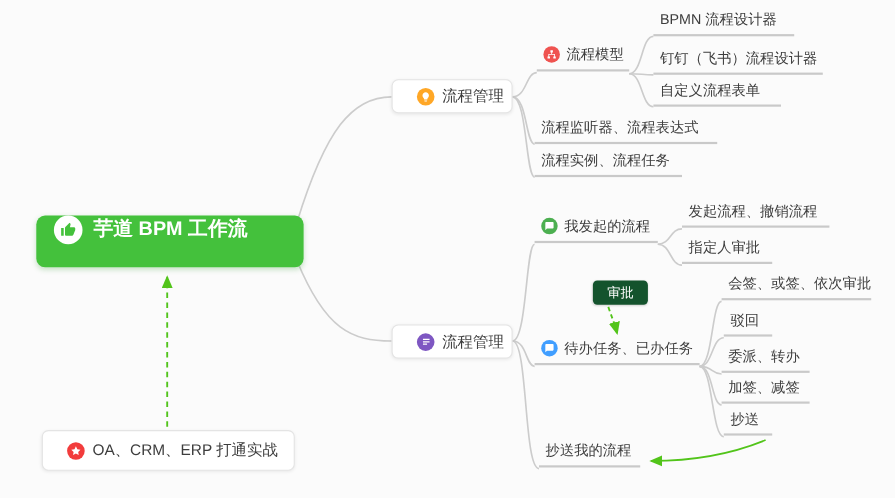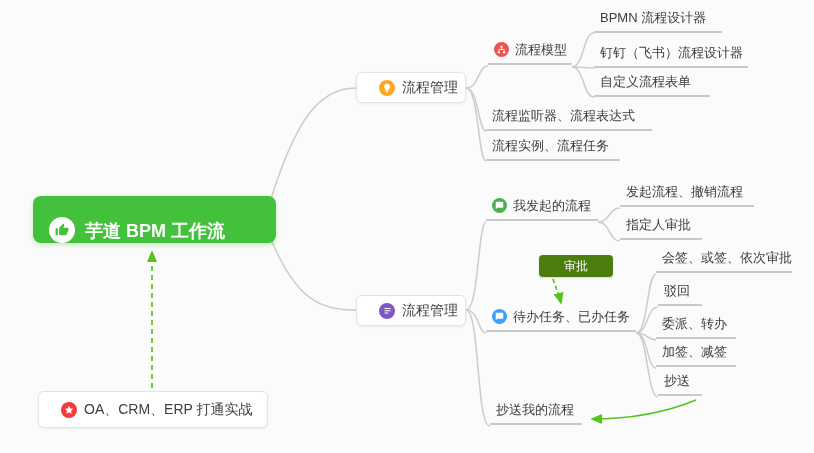--- a/index.html
+++ b/index.html
@@ -4,21 +4,21 @@
 <style>
   html,body{margin:0;padding:0;}
   .canvas{
     position:relative;width:814px;height:453px;background:#fbfbfb;overflow:hidden;
     font-family:"Liberation Sans","DejaVu Sans",sans-serif;color:#3d3d3d;
   }
   .edges{position:absolute;left:0;top:0;width:814px;height:453px;}
   .node{position:absolute;box-sizing:border-box;white-space:nowrap;}
   .root-node{
     background:#44c13c;border-radius:8px;color:#fff;font-weight:bold;font-size:18px;
-    display:flex;align-items:flex-end;gap:10px;padding:0 16px;
+    display:flex;align-items:flex-start;gap:10px;padding:0 16px;
     box-shadow:0 2px 5px rgba(60,160,60,.25);
   }
   .root-icon{
     width:26px;height:26px;border-radius:50%;background:#fff;flex:none;
     display:inline-flex;align-items:center;justify-content:center;
   }
   .box-node{
     background:#fff;border:1px solid #e4e4e4;border-radius:6px;
     box-shadow:0 1px 3px rgba(0,0,0,.07);
     display:flex;align-items:center;gap:7px;padding:0 22px;font-size:14px;
@@ -27,22 +27,22 @@
     border-bottom:2px solid #c9c9c9;padding:0 6px 5px 6px;font-size:13px;
     display:flex;align-items:flex-end;gap:6px;
   }
   .line-node .txt{line-height:16px;text-align:center;}
   .icon-circle{
     width:16px;height:16px;border-radius:50%;flex:none;
     display:inline-flex;align-items:center;justify-content:center;align-self:center;
   }
   .line-node .icon-circle{width:15px;height:15px;margin-bottom:1px;align-self:flex-end;}
   .badge{
-    background:#4d7c0f;color:#fff;font-size:12px;line-height:12px;
-    padding:5px 25px;border-radius:4px;box-shadow:0 1px 2px rgba(0,0,0,.15);
+    background:#14532d;color:#fff;font-size:12px;line-height:12px;
+    padding:5px 13px;border-radius:4px;box-shadow:0 1px 2px rgba(0,0,0,.15);
   }
 </style>
 </head>
 <body>
 
 <div class="canvas">
 
   <svg class="edges" width="814" height="453" viewBox="0 0 814 453">
     <defs>
       <marker id="ag" markerWidth="8" markerHeight="8" refX="6" refY="3" orient="auto">

